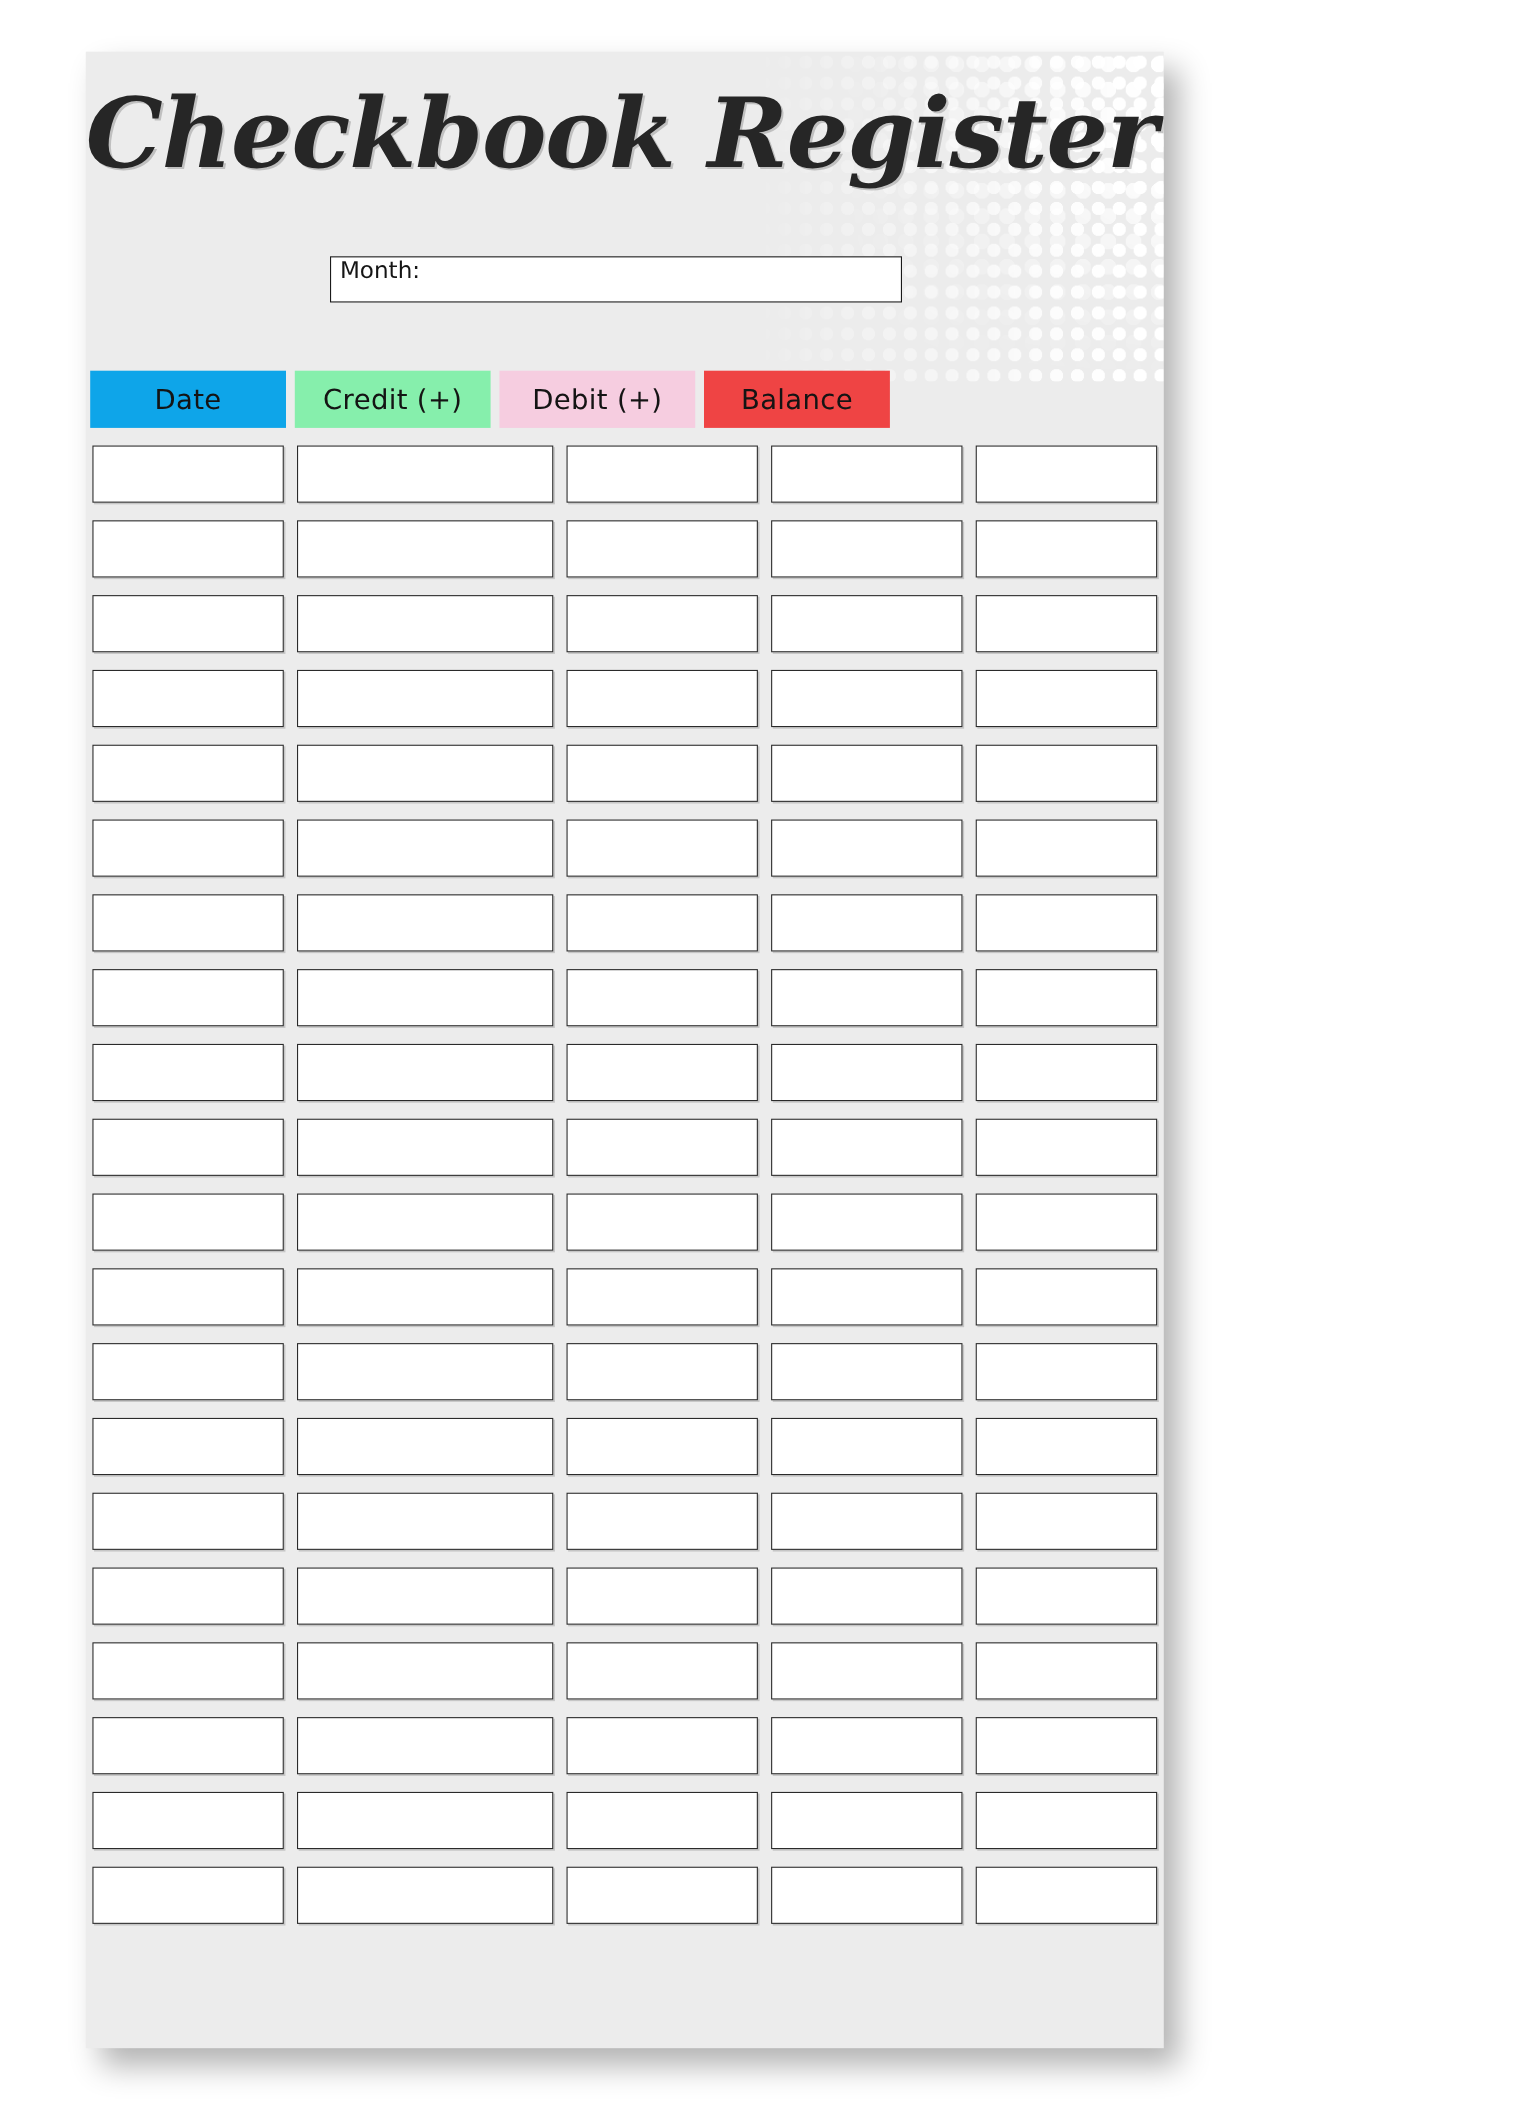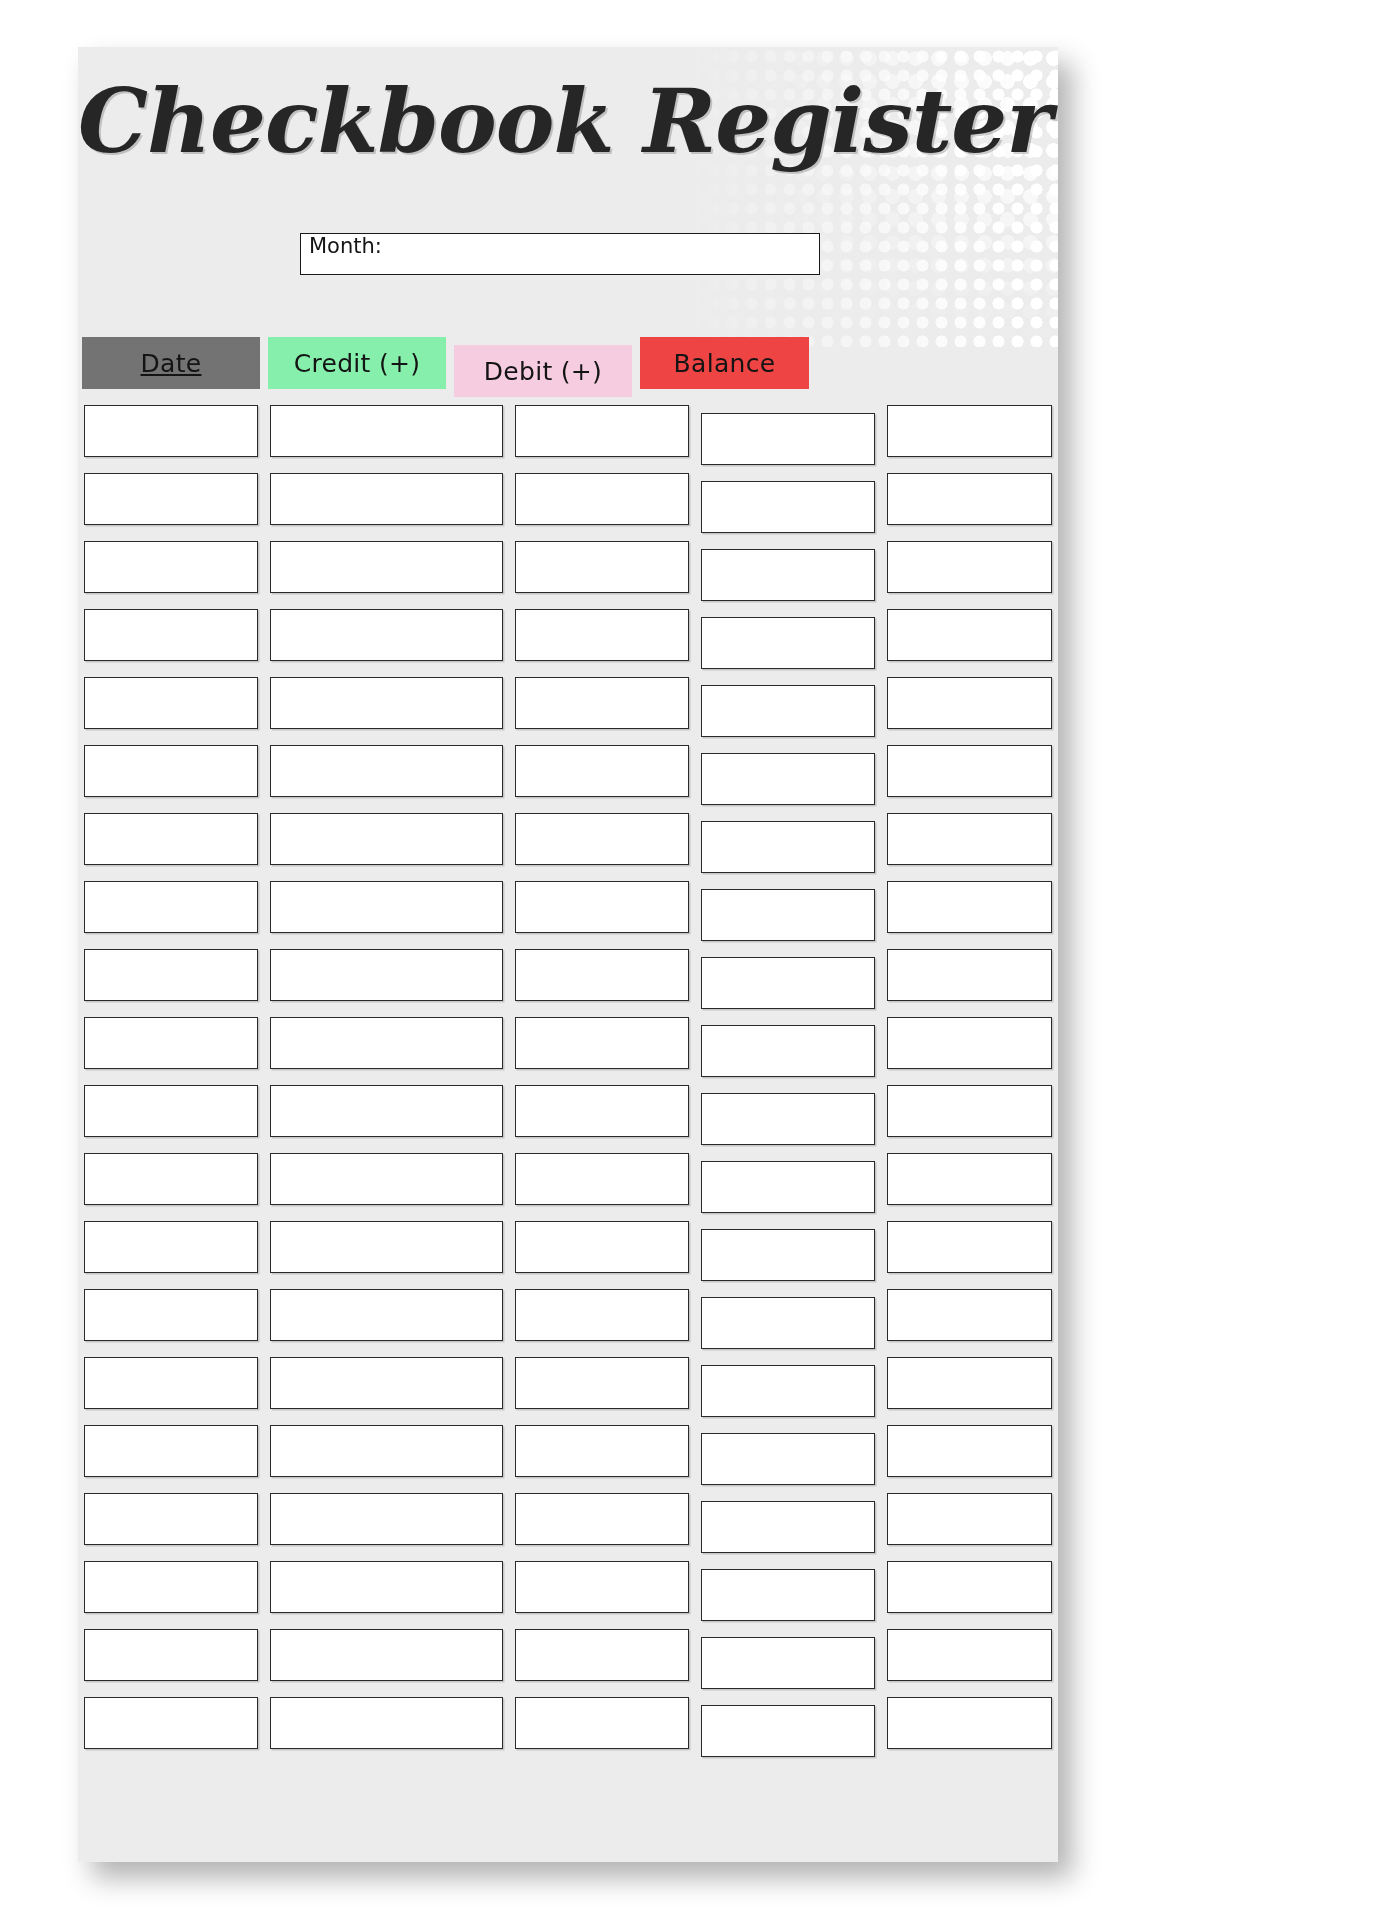--- a/index.html
+++ b/index.html
@@ -116,21 +116,21 @@
     height: 100%;
     display: flex;
     align-items: center;
     justify-content: center;
   }
 
   
   .c-date   { width: 186px; }
   .c-desc   { width: 245px; }
   .c-credit { width: 186px; }
-  .c-debit  { width: 186px; align-items: flex-end; }
+  .c-debit  { width: 186px; }
   .c-bal    { width: 177px; }
 
   
   .head .inner {
     width: calc(100% - 8px);
     height: 52px;
     margin: 0 4px;
     display: flex;
     align-items: center;
     justify-content: center;
@@ -164,21 +164,21 @@
     <div class="title">Checkbook Register</div>
 
     <div class="month-box">
       <span class="month-label">Month:</span>
       <span class="month-value"></span>
     </div>
 
     <div class="table">
       <div class="row head">
           <div class="cell c-date">
-            <div class="inner" style="background: #737373; text-decoration: underline;">Date</div>
+            <div class="inner" style="background: #0ea5e9;">Date</div>
           </div>
           <div class="cell c-credit">
             <div class="inner" style="background: #86efac;">Credit (+)</div>
           </div>
           <div class="cell c-debit">
             <div class="inner" style="background: rgb(246, 205, 224);">Debit (+)</div>
           </div>
           <div class="cell c-bal">
             <div class="inner" style="background: #ef4444;">Balance</div>
           </div>

